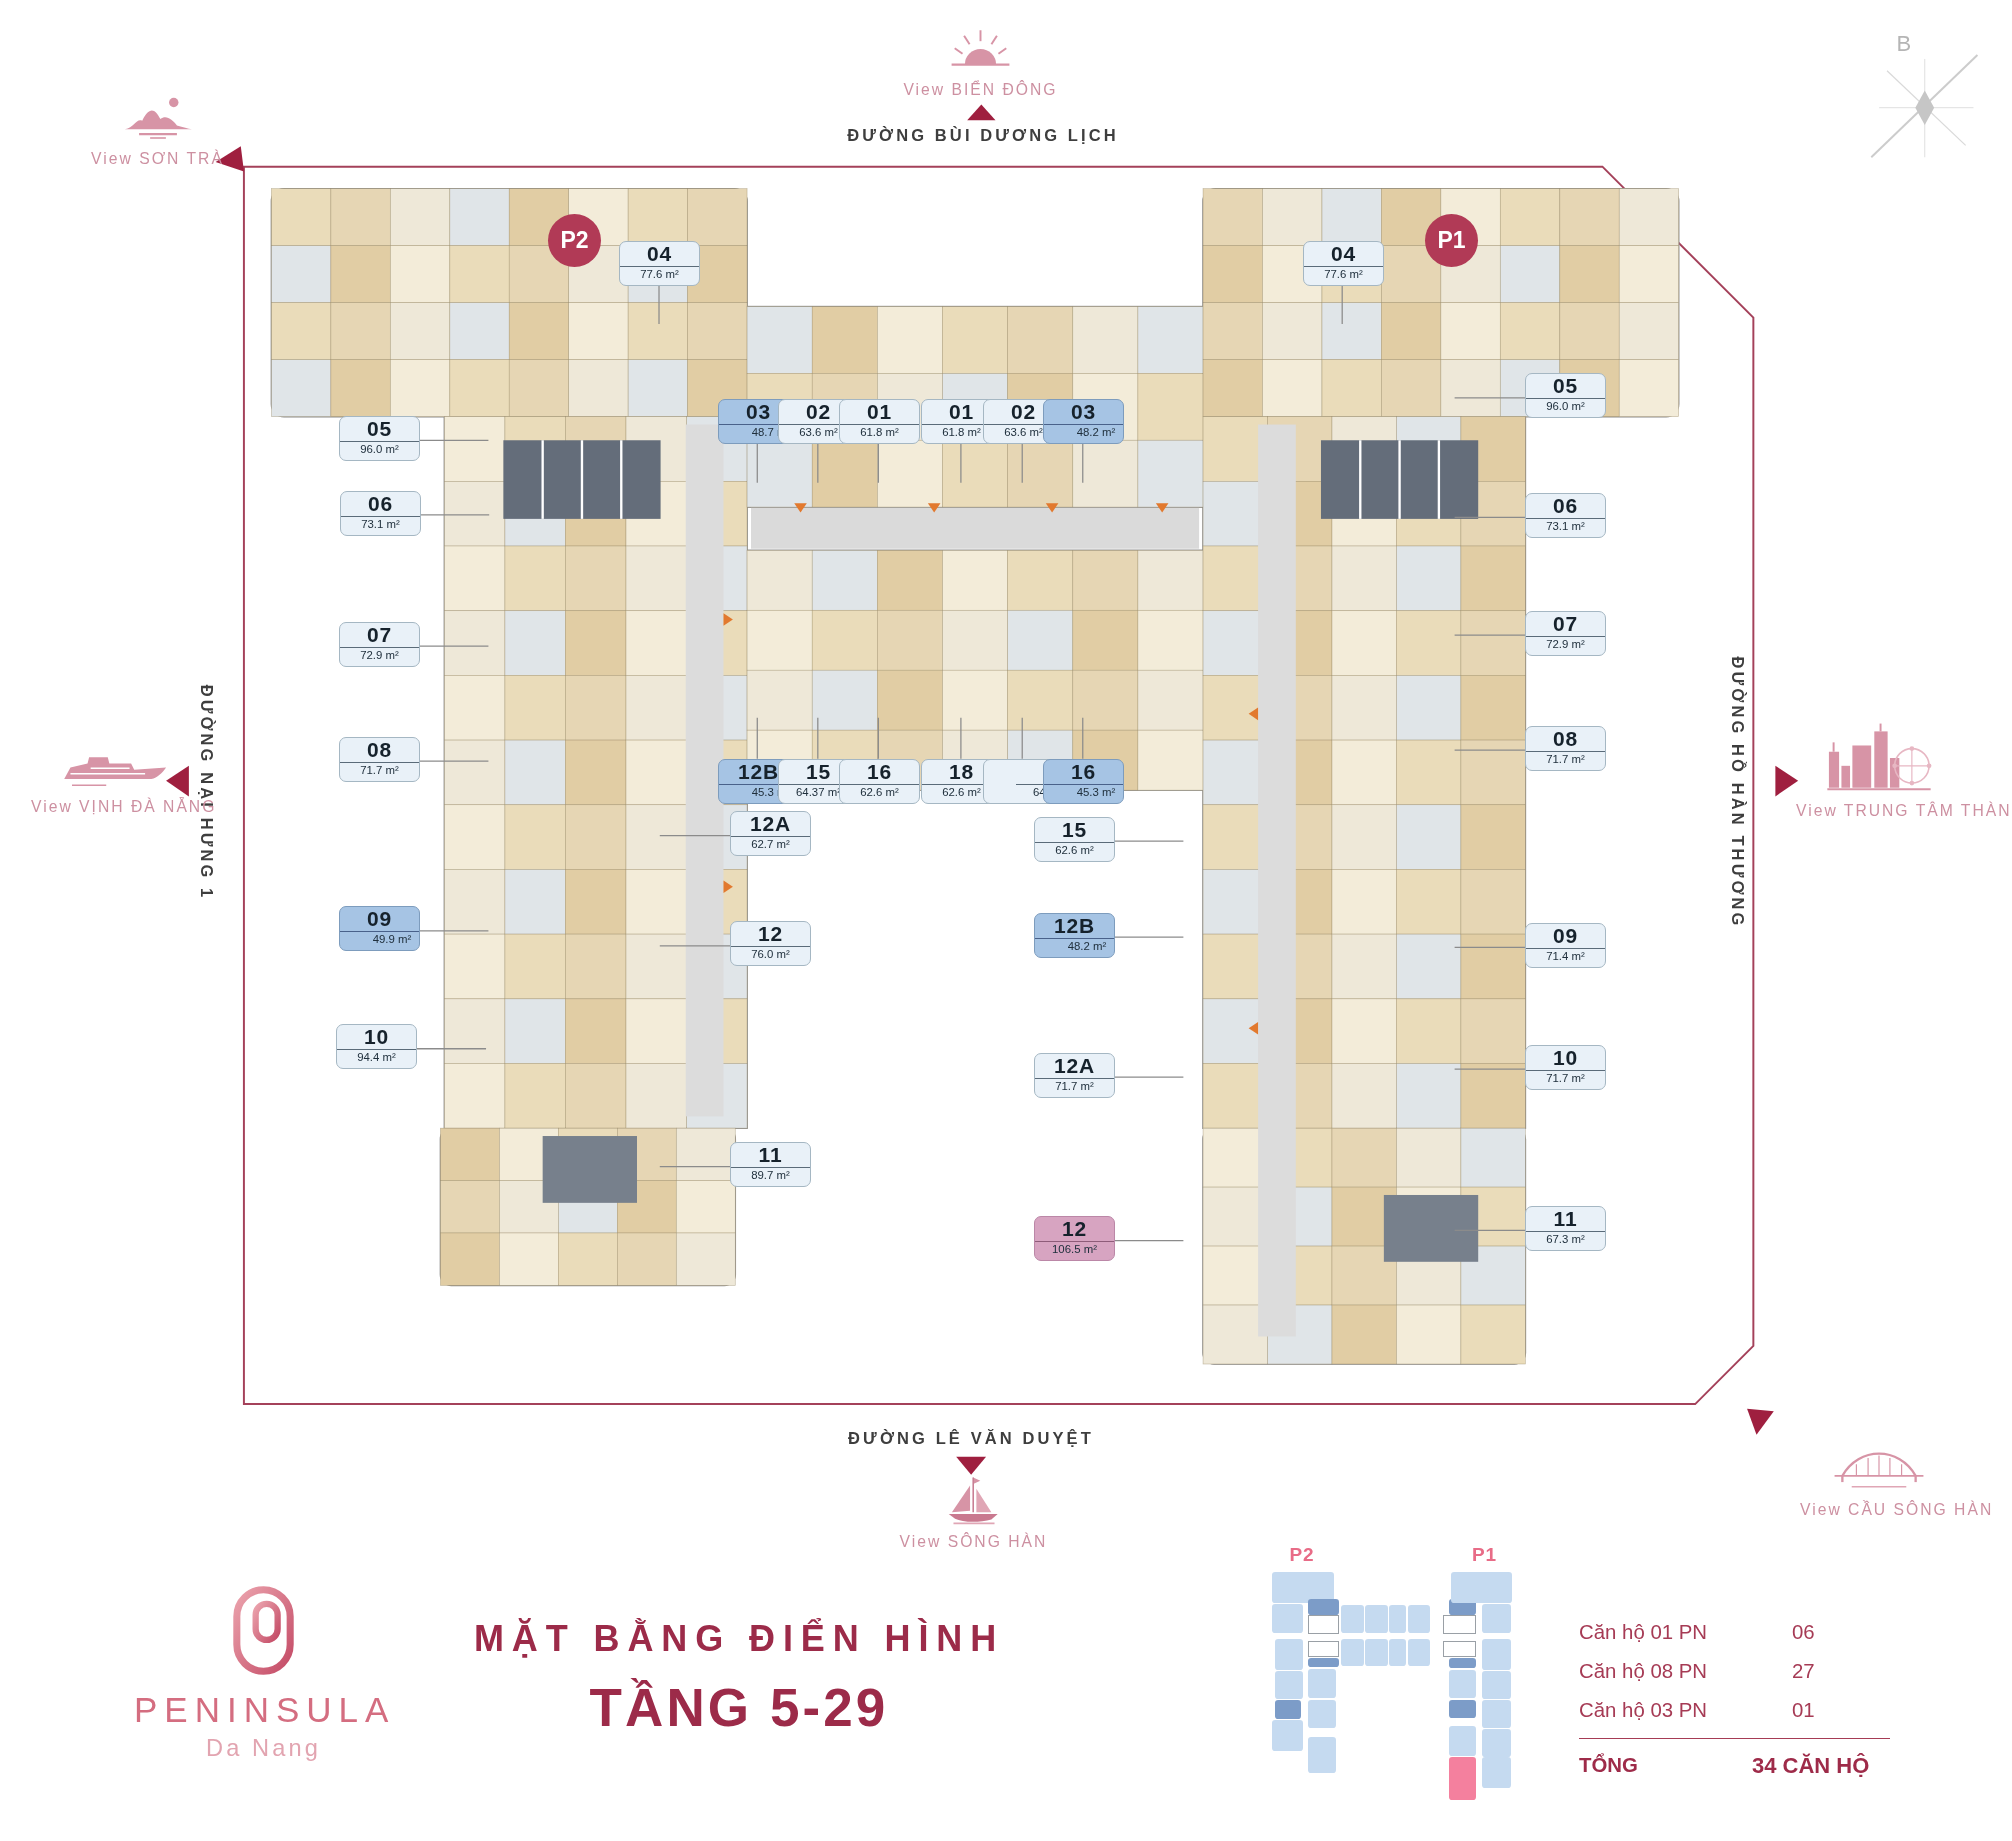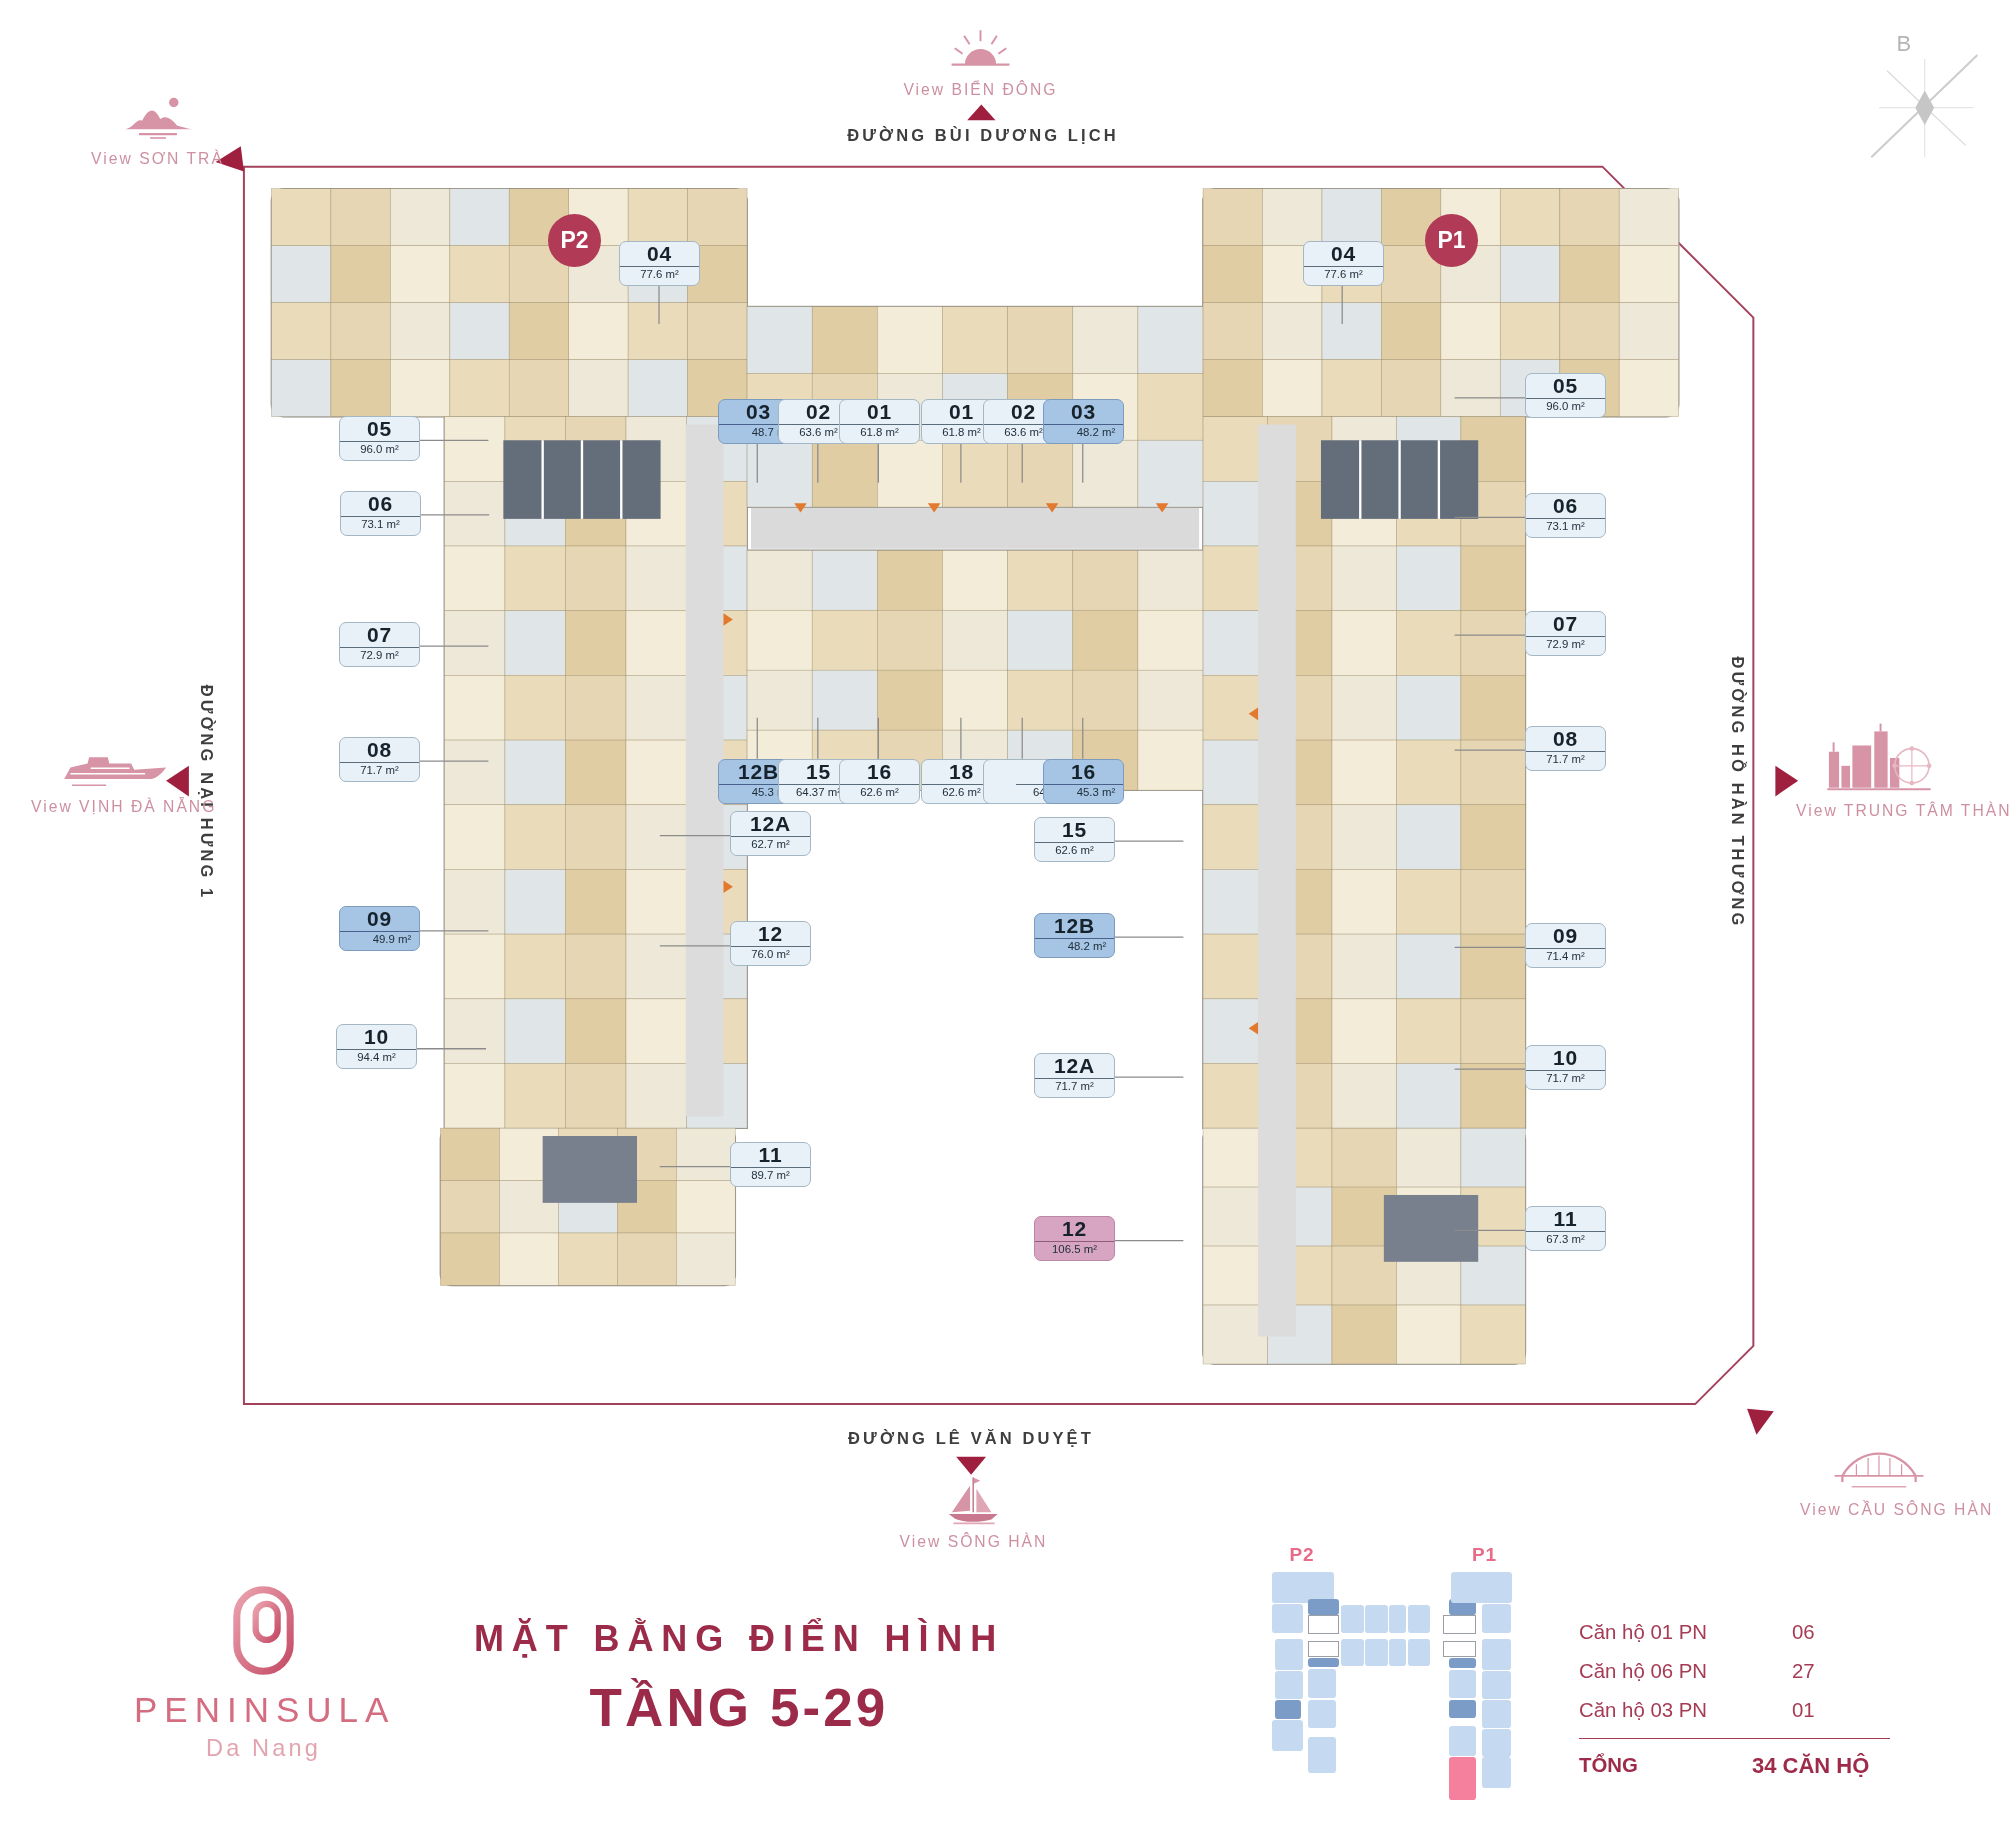--- a/index.html
+++ b/index.html
@@ -719,21 +719,21 @@
     </div>
 
   <div class="legend">
     <div id="legend-rows">
         <div class="lg-row">
           <span class="lg-label">Căn hộ 01 PN</span>
           <span class="lg-count">06</span>
           <span class="lg-dot" style="background: rgb(112, 145, 193);"></span>
         </div>
         <div class="lg-row">
-          <span class="lg-label">Căn hộ 06 PN</span>
+          <span class="lg-label">Căn hộ 08 PN</span>
           <span class="lg-count">27</span>
           <span class="lg-dot" style="background: rgb(188, 216, 241);"></span>
         </div>
         <div class="lg-row">
           <span class="lg-label">Căn hộ 03 PN</span>
           <span class="lg-count">01</span>
           <span class="lg-dot" style="background: rgb(242, 135, 159);"></span>
         </div>
       </div>
     <div class="lg-div"></div>

